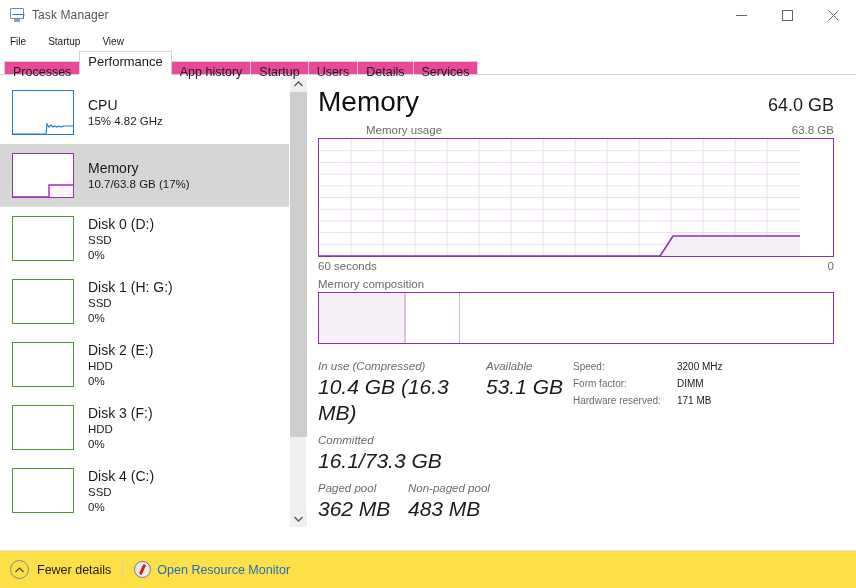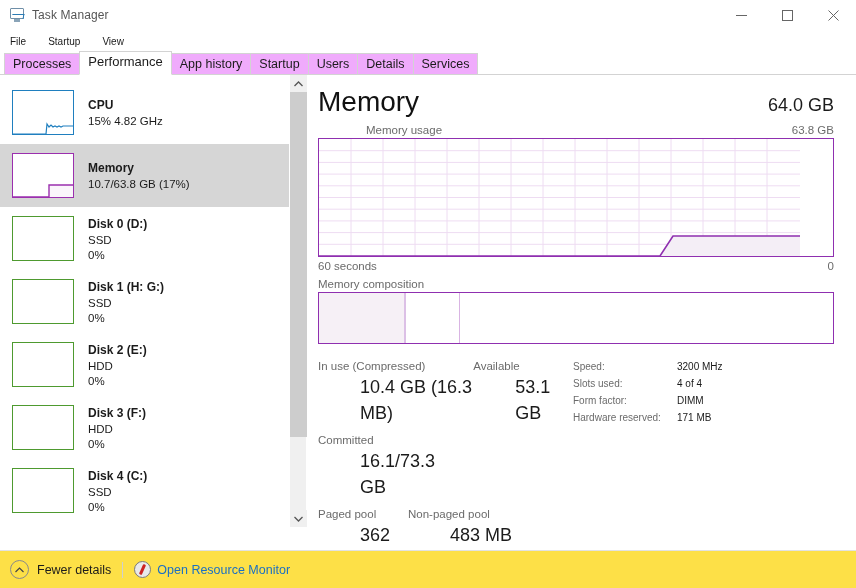--- a/index.html
+++ b/index.html
@@ -50,22 +50,22 @@
   
   .tabstrip {
     height: 23px; display: flex; align-items: flex-end;
     position: relative; padding-left: 4px;
   }
   .tabstrip:after {
     content:""; position:absolute; left:0; right:0; bottom:0; height:1px; background:#d3d3d3;
   }
   .tab {
     font-size: 12.5px; color: #1b1b1b; padding: 2px 8px 3px 8px;
-    border: 1px solid #d3d3d3; background: #f0abfc; position: relative; z-index: 1;
-    margin-right: -1px; line-height: 16px; height: 22px;
+    border: 1px solid #d3d3d3; background: #ec4899; position: relative; z-index: 1;
+    margin-right: -1px; line-height: 16px; height: 14px;
   }
   .tab.active {
     background: #ffffff; border-bottom-color: #ffffff; z-index: 3;
     font-size: 13px; height: 24px; padding-top: 2px;
   }
 
   
   .content { display: flex; height: 452px; position: relative; }
 
   
@@ -79,21 +79,21 @@
   .listitem.selected { background: #d6d6d6; }
   .thumb {
     width: 62px; height: 45px; flex: 0 0 62px; background: #fff;
     position: relative; margin-right: 14px; overflow: hidden;
   }
   .thumb.cpu { border: 1px solid #1f7fbf; }
   .thumb.mem { border: 1px solid #9b2fae; }
   .thumb.disk { border: 1px solid #4e9a2f; }
   .thumb svg { position:absolute; left:0; top:0; }
   .li-text { display: flex; flex-direction: column; justify-content: center; }
-  .li-title { font-size: 12px; color: #1b1b1b; line-height: 18px; font-weight: bold; }
+  .li-title { font-size: 14px; color: #1b1b1b; line-height: 18px; }
   .li-sub { font-size: 11.5px; color: #1b1b1b; line-height: 15px; }
 
   
   .vscroll {
     position: absolute; right: 0; top: 0; width: 17px; height: 452px;
     background: #f0f0f0; border-left: 1px solid #fff;
   }
   .vs-arrow {
     width: 17px; height: 17px; display:flex; align-items:center; justify-content:center;
     color: #606060; background: #f0f0f0;
@@ -125,25 +125,25 @@
   .compbar {
     height: 52px; border: 1px solid #8f2fb0; background: #fff;
     position: relative; margin-top: 2px; overflow: hidden;
   }
   .comp-fill { position:absolute; left:0; top:0; bottom:0; background: #f6f0f6; }
   .comp-div { position:absolute; top:0; bottom:0; width:1px; background:#d9b4e3; }
   .comp-div.thick { width:2px; background:#dcc0e6; }
 
   
   .stats { display: flex; margin-top: 14px; }
-  .stats-left { width: 255px; flex: 0 0 255px; }
+  .stats-left { width: 255px; flex: 0 0 255px; font-style: italic; }
   .srow { display: flex; margin-bottom: 6px; }
   .scell { display:flex; flex-direction: column; }
   .scap { font-size: 11.5px; color: #6b6b6b; line-height: 16px; }
-  .sval { font-size: 18px; color: #1b1b1b; line-height: 26px; margin-left: 42px; }
+  .sval { font-size: 21px; color: #1b1b1b; line-height: 26px; }
 
   .specs { padding-left: 0px; }
   .spec-row { display: flex; font-size: 10px; line-height: 17px; }
   .spec-key { width: 104px; color: #6b6b6b; }
   .spec-val { color: #1b1b1b; }
 
   
   .footer {
     position: absolute; left: 0; bottom: 0; width: 856px; height: 38px;
     background: #fde047; border-top: 1px solid #e2e2e2;
@@ -387,24 +387,20 @@
           </div>
         </div>
       </div>
 
       <div class="specs">
         <div class="spec-row">
           <div class="spec-key">Speed:</div>
           <div class="spec-val">3200 MHz</div>
         </div>
         <div class="spec-row">
-          <div class="spec-key">Slots used:</div>
-          <div class="spec-val">4 of 4</div>
-        </div>
-        <div class="spec-row">
           <div class="spec-key">Form factor:</div>
           <div class="spec-val">DIMM</div>
         </div>
         <div class="spec-row">
           <div class="spec-key">Hardware reserved:</div>
           <div class="spec-val">171 MB</div>
         </div>
       </div>
 
     </div>

